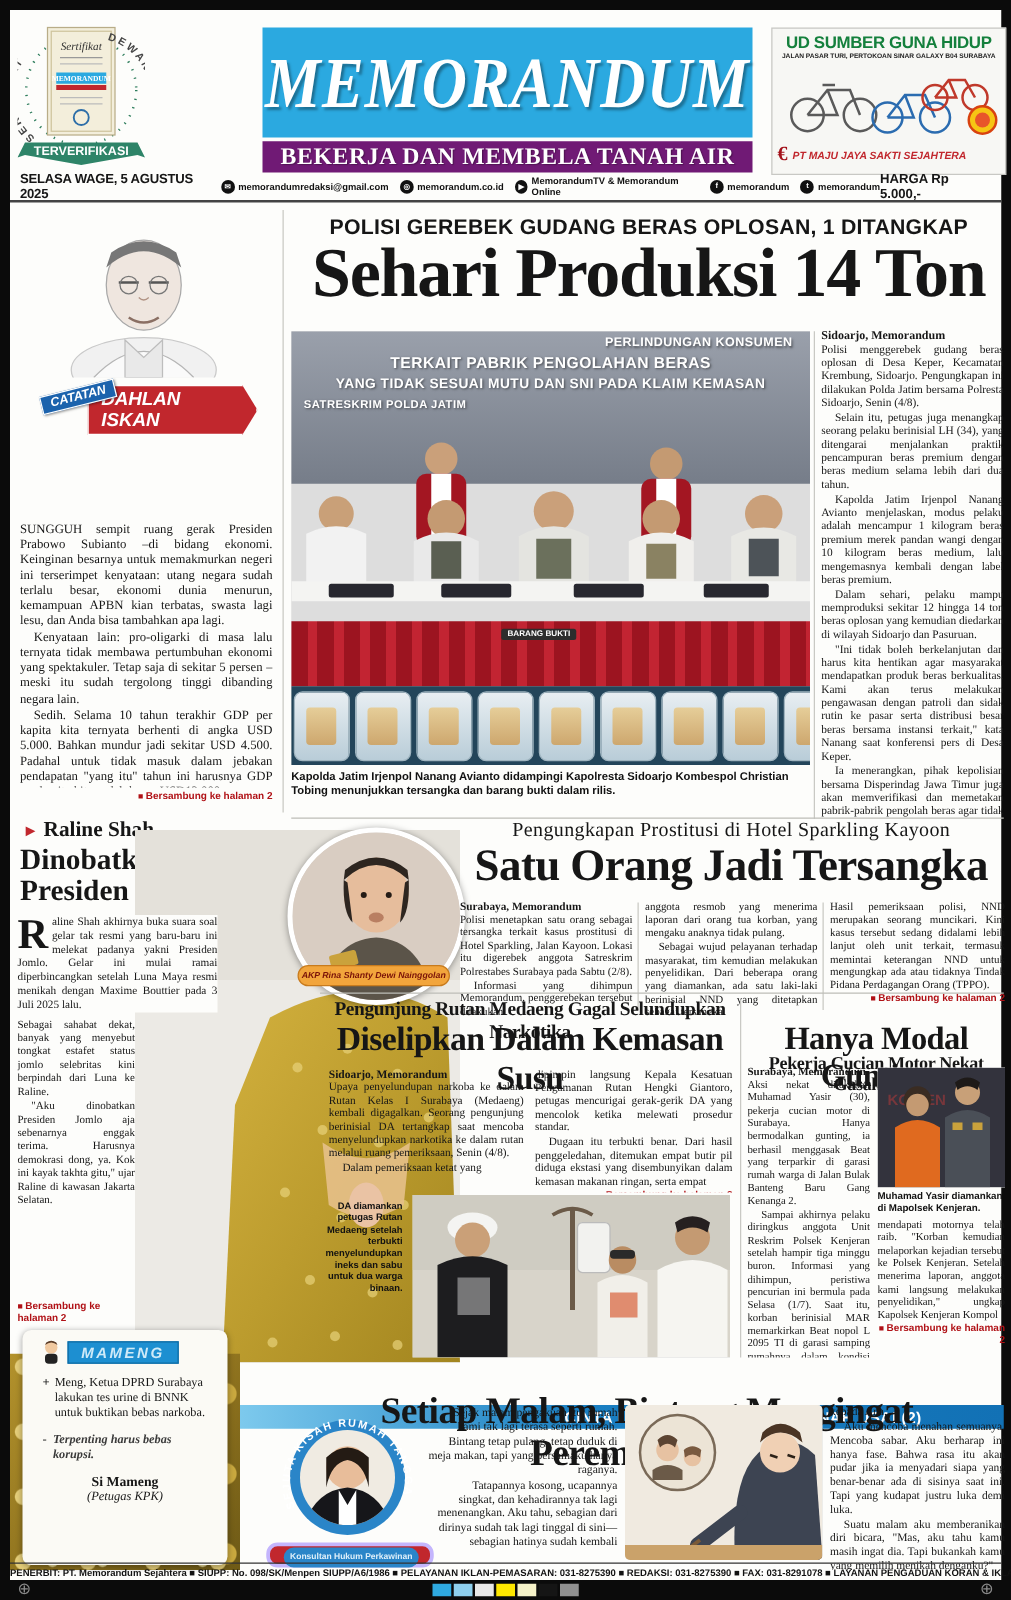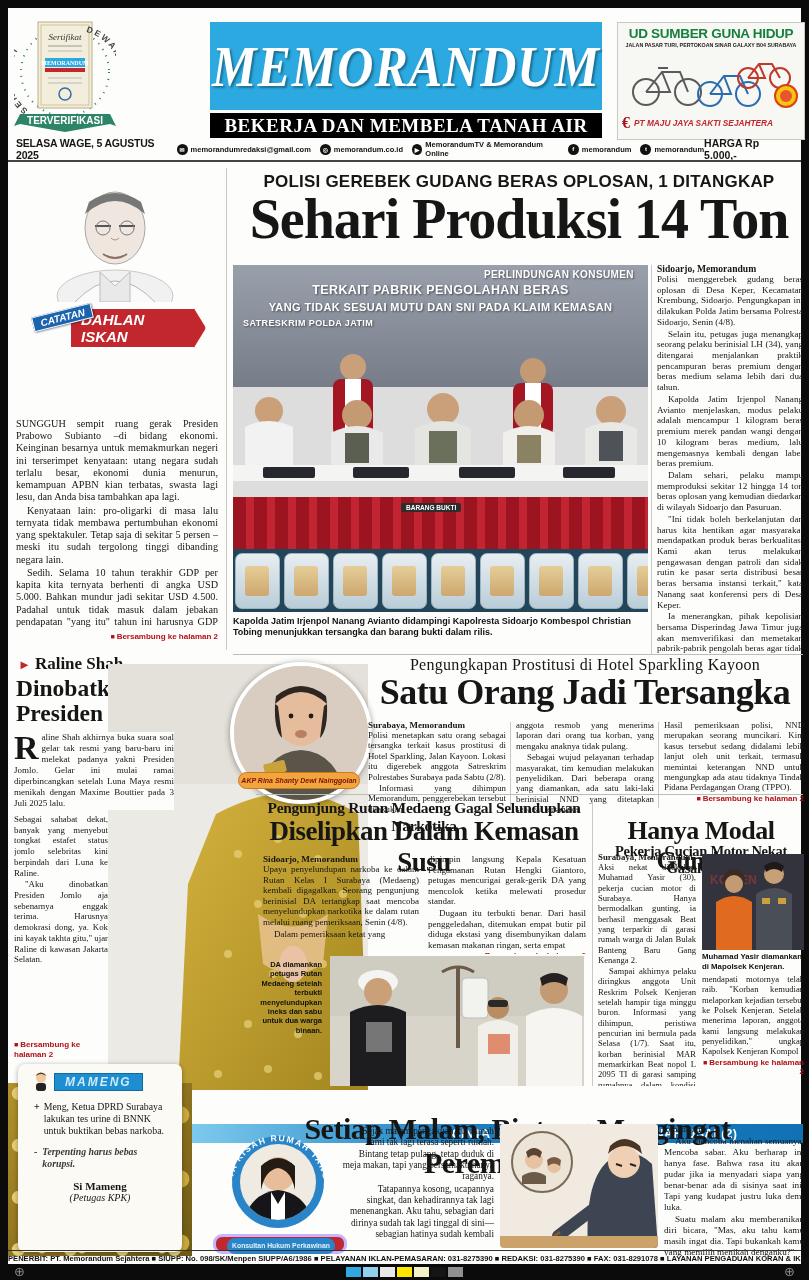--- a/index.html
+++ b/index.html
@@ -16,21 +16,21 @@
   .more{color:#b01116;font-weight:bold;font-family:"Liberation Sans",sans-serif;font-size:8px;}
   .more .sq{font-size:7px;margin-right:2px;}
   .vline{position:absolute;width:1px;background:#c9c9c4;}
   .hline{position:absolute;height:1px;background:#bdbdb8;}
   .kicker-main{font-family:"Liberation Sans",sans-serif;font-weight:bold;font-size:17px;letter-spacing:.2px;text-align:center;}
   .headline-xl{font-weight:bold;font-size:56px;letter-spacing:-1px;text-align:center;line-height:1;}
   .story-kicker{font-size:16px;text-align:center;letter-spacing:.3px;}
   .masthead{background:#2ba9e0;display:flex;align-items:center;justify-content:center;}
   .masthead-title{color:#fff;font-weight:bold;font-style:italic;font-size:50px;letter-spacing:1px;
       transform:scaleY(1.15);text-shadow:2px 2px 2px rgba(0,0,0,.35);white-space:nowrap;}
-  .tagline{background:#000000;color:#fff;display:flex;align-items:center;justify-content:center;
+  .tagline{background:#701a75;color:#fff;display:flex;align-items:center;justify-content:center;
       font-weight:bold;font-size:19px;letter-spacing:.5px;text-shadow:1px 1px 1px rgba(0,0,0,.3);}
   .daterow{display:flex;align-items:center;justify-content:space-between;}
   .contacts{display:flex;align-items:center;gap:9px;}
   .contact{display:flex;align-items:center;gap:3px;font-family:"Liberation Sans",sans-serif;font-weight:bold;font-size:7.5px;color:#111;}
   .cicon{width:11px;height:11px;border-radius:50%;background:#111;color:#fff;display:flex;align-items:center;justify-content:center;font-size:6px;font-family:"Liberation Sans",sans-serif;}
   .photo{overflow:hidden;background:#ddd;}
   .cap{font-family:"Liberation Sans",sans-serif;font-weight:bold;font-size:9px;line-height:1.25;color:#111;}
   .banner-line{color:#fff;font-family:"Liberation Sans",sans-serif;font-weight:bold;text-align:center;
       text-shadow:1px 1px 2px rgba(0,0,0,.5);letter-spacing:.4px;}
   .redskirt{background:repeating-linear-gradient(90deg,#9c1420 0 13px,#c22432 13px 21px);}

